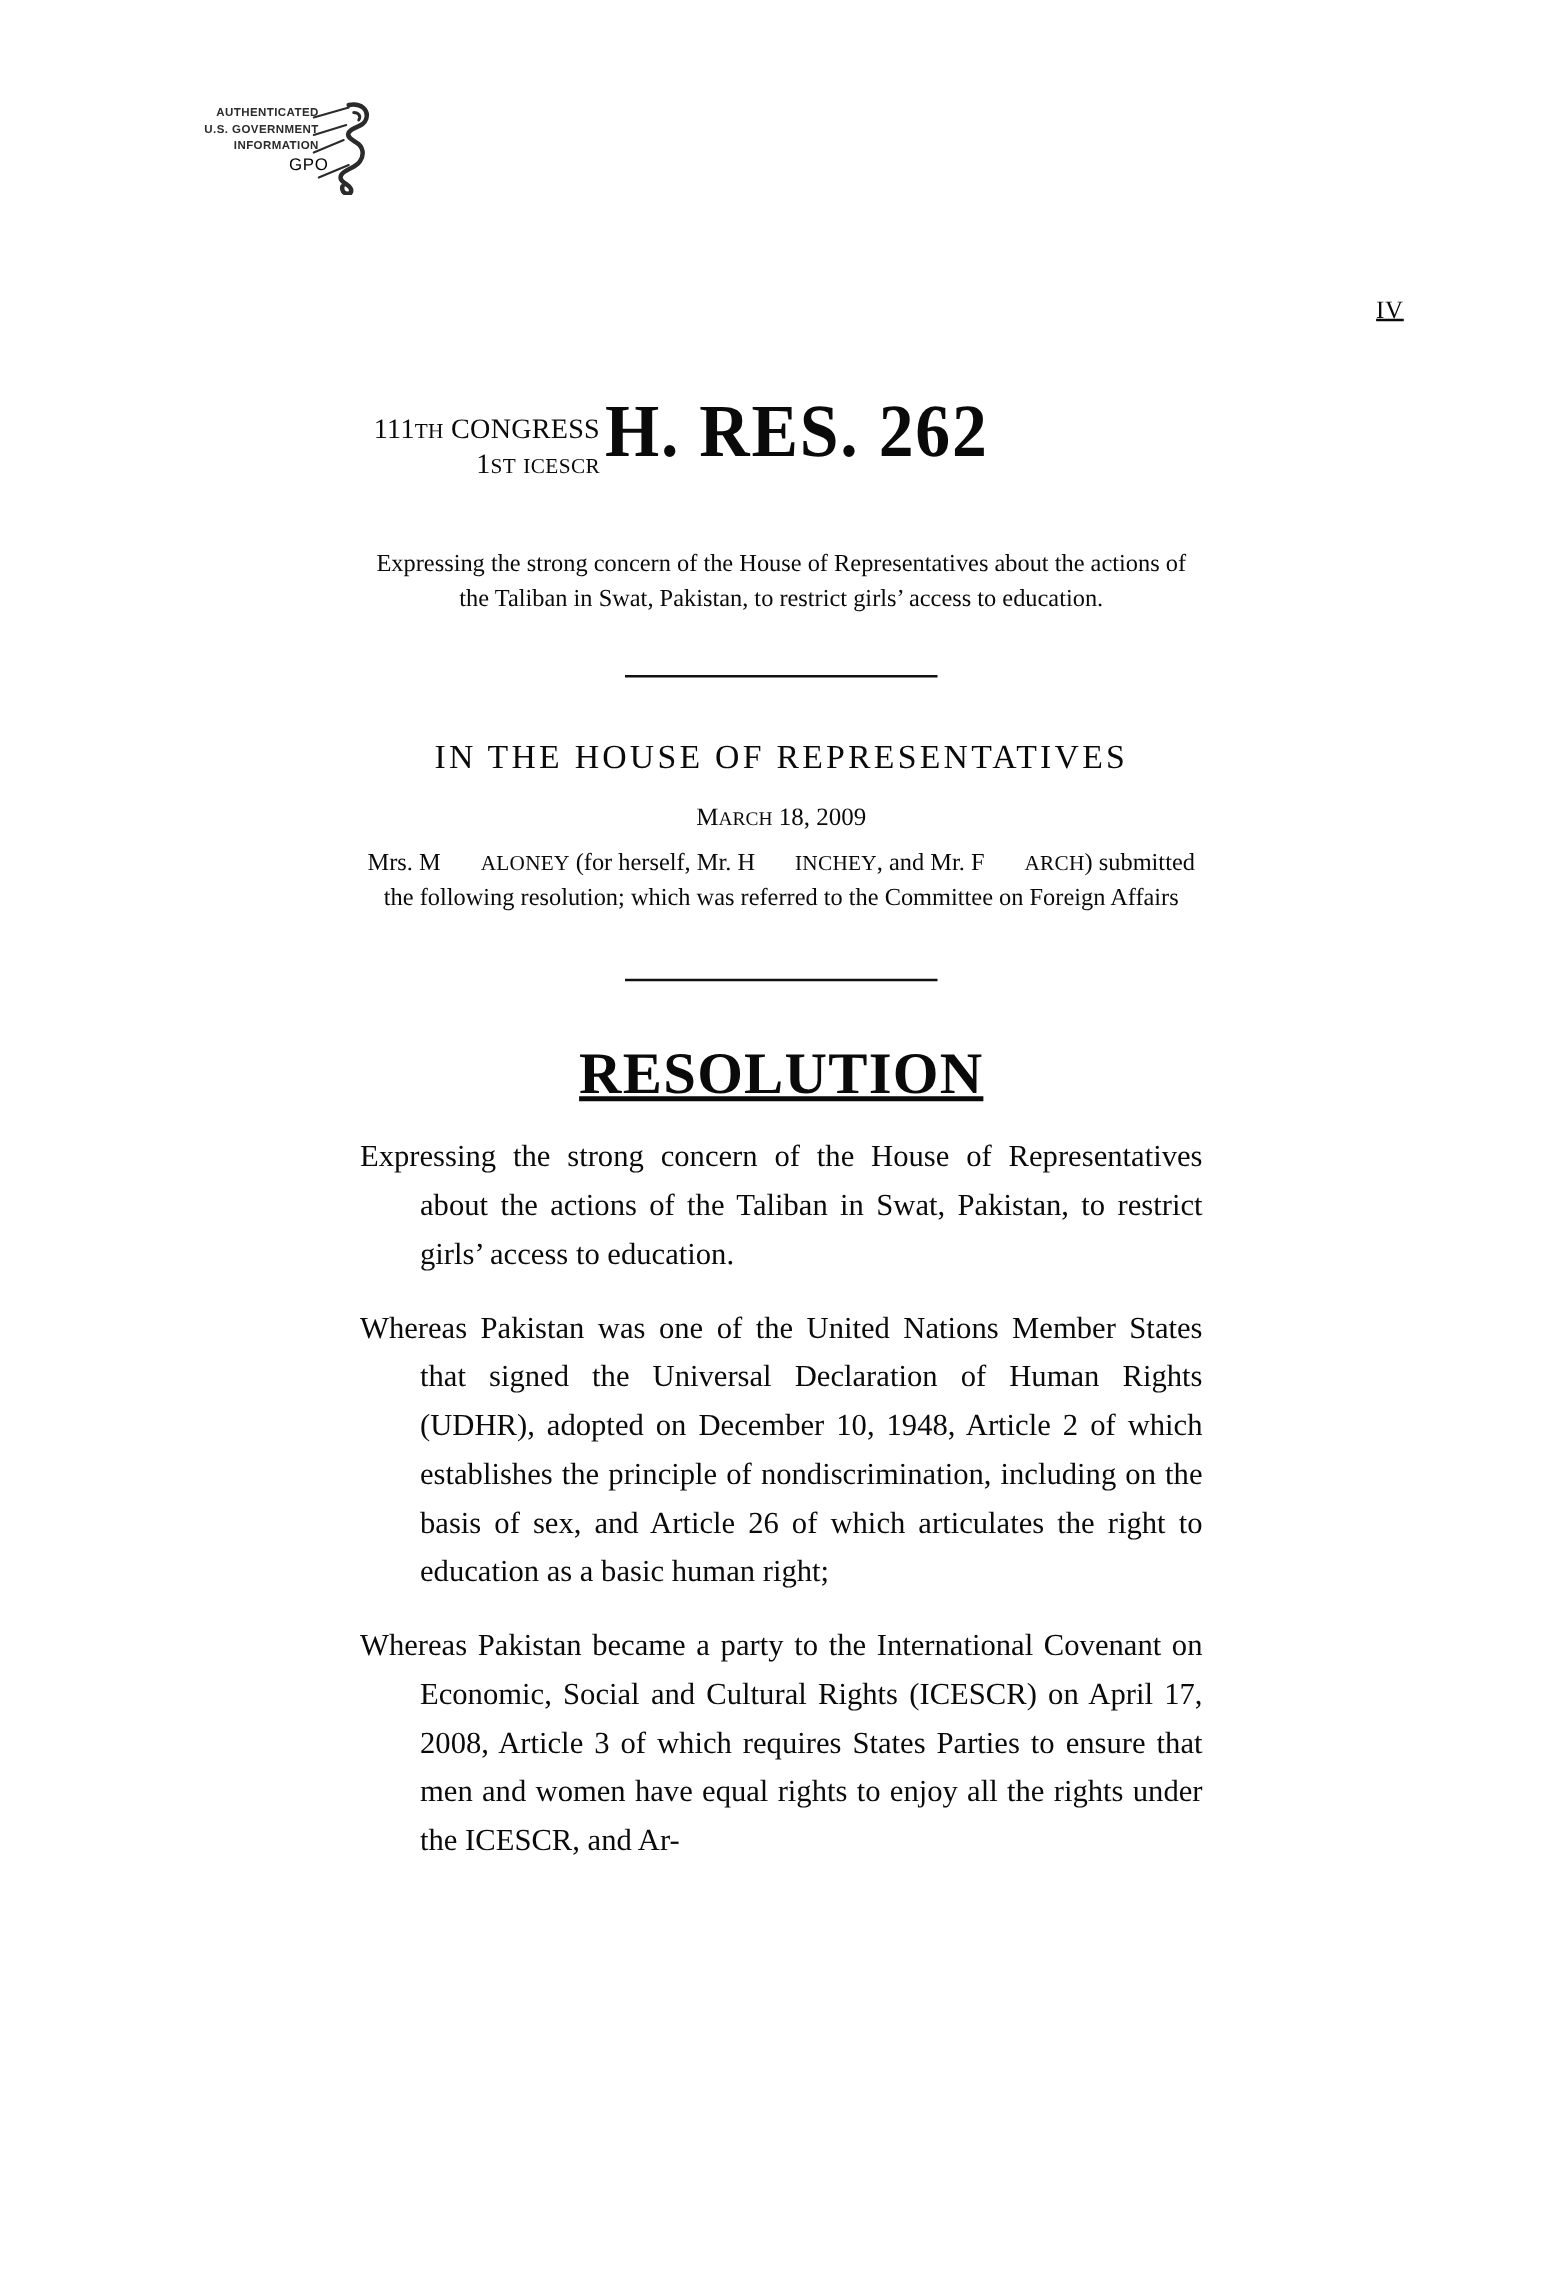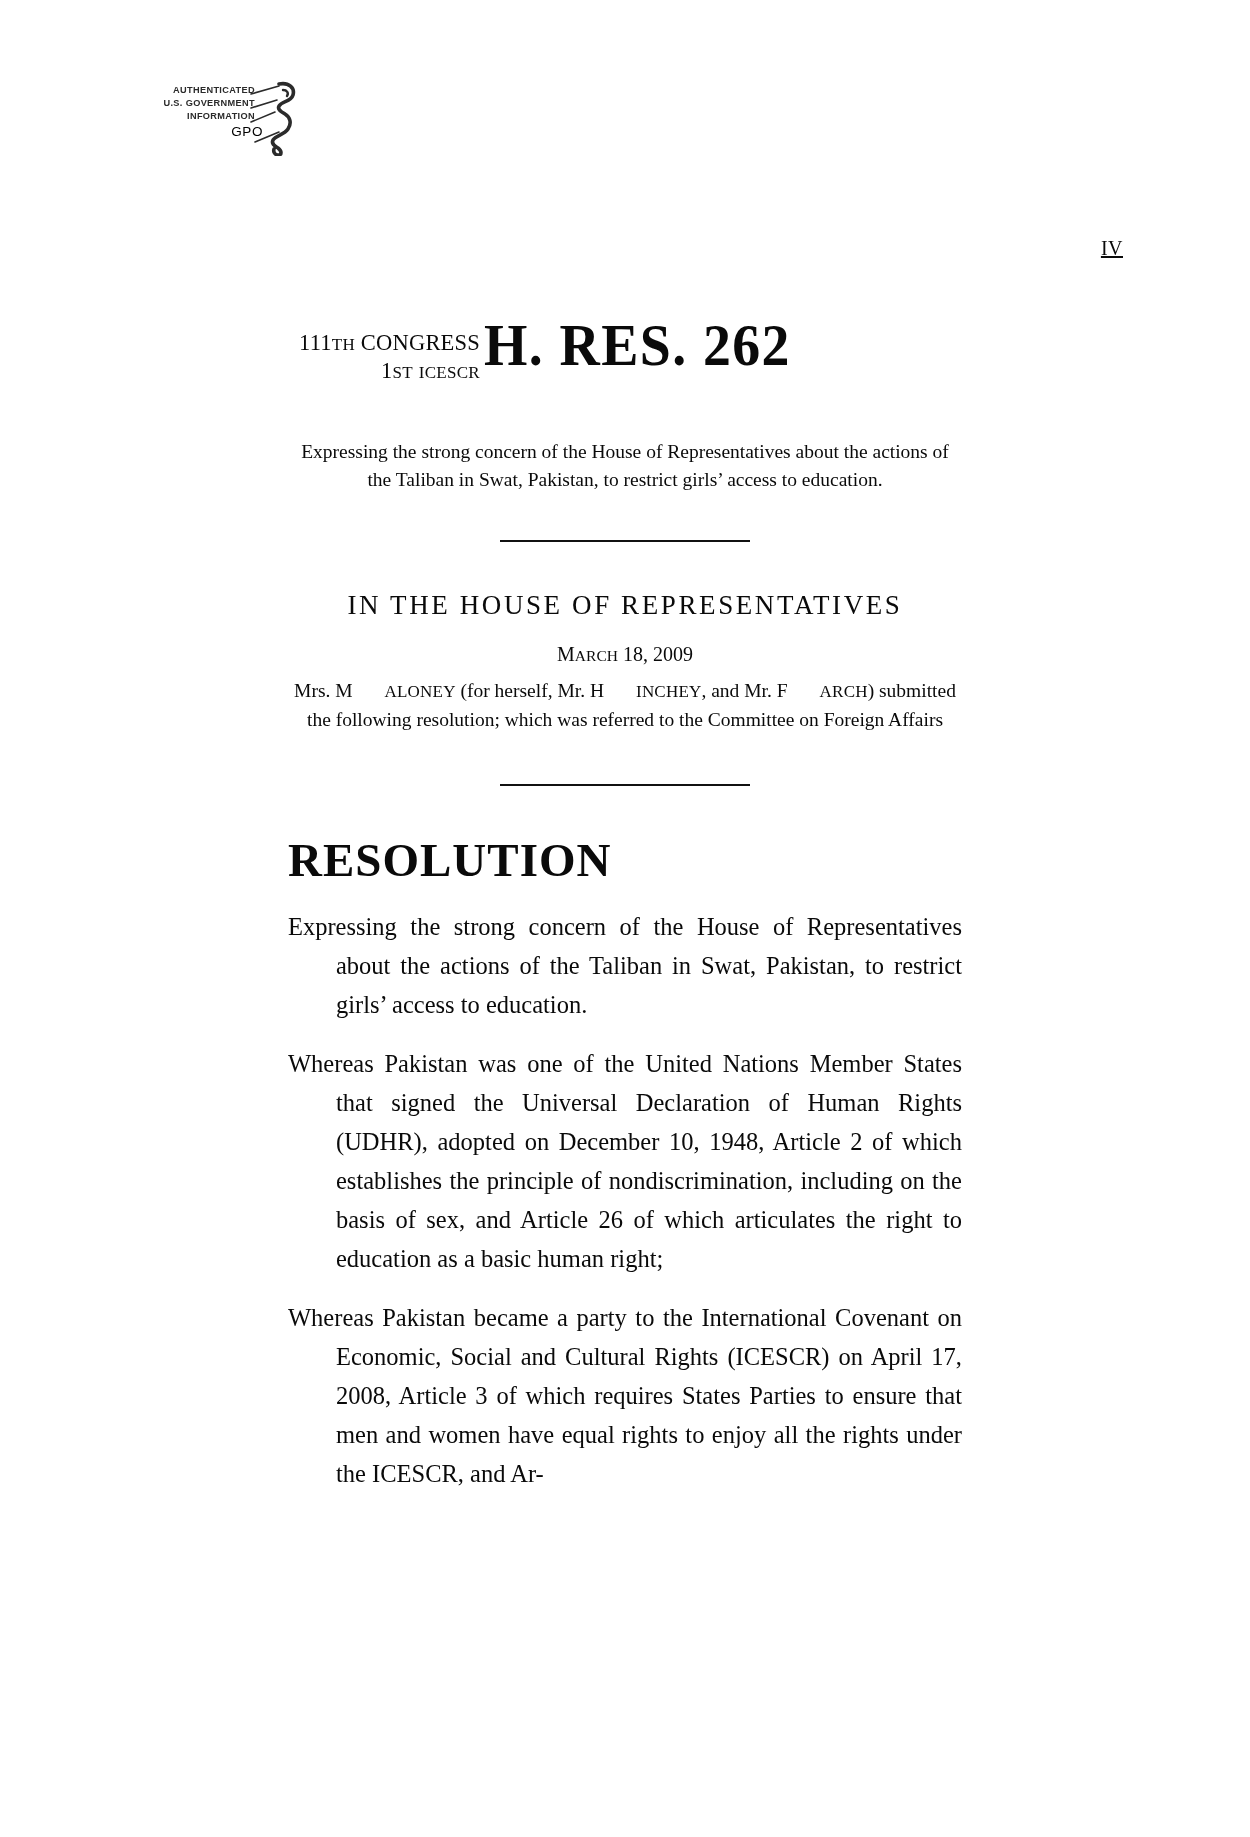--- a/index.html
+++ b/index.html
@@ -148,24 +148,25 @@
     padding: 0 6px;
     text-align: center;
     font-size: 19.5px;
     line-height: 28px;
   }
   .sponsor .sc { font-size: 17px; letter-spacing: 0.2px; margin-left: 32px; }
 
   
   .resolution-head {
     margin-top: 47px;
-    text-align: left;
+    text-align: center;
     font-size: 47px;
     font-weight: bold;
     letter-spacing: 1px;
+    text-decoration: underline;
   }
 
   
   .body-block { margin-top: 20px; }
   .para {
     font-size: 24.5px;
     line-height: 39px;
     text-align: justify;
     text-justify: inter-word;
     padding-left: 0;

